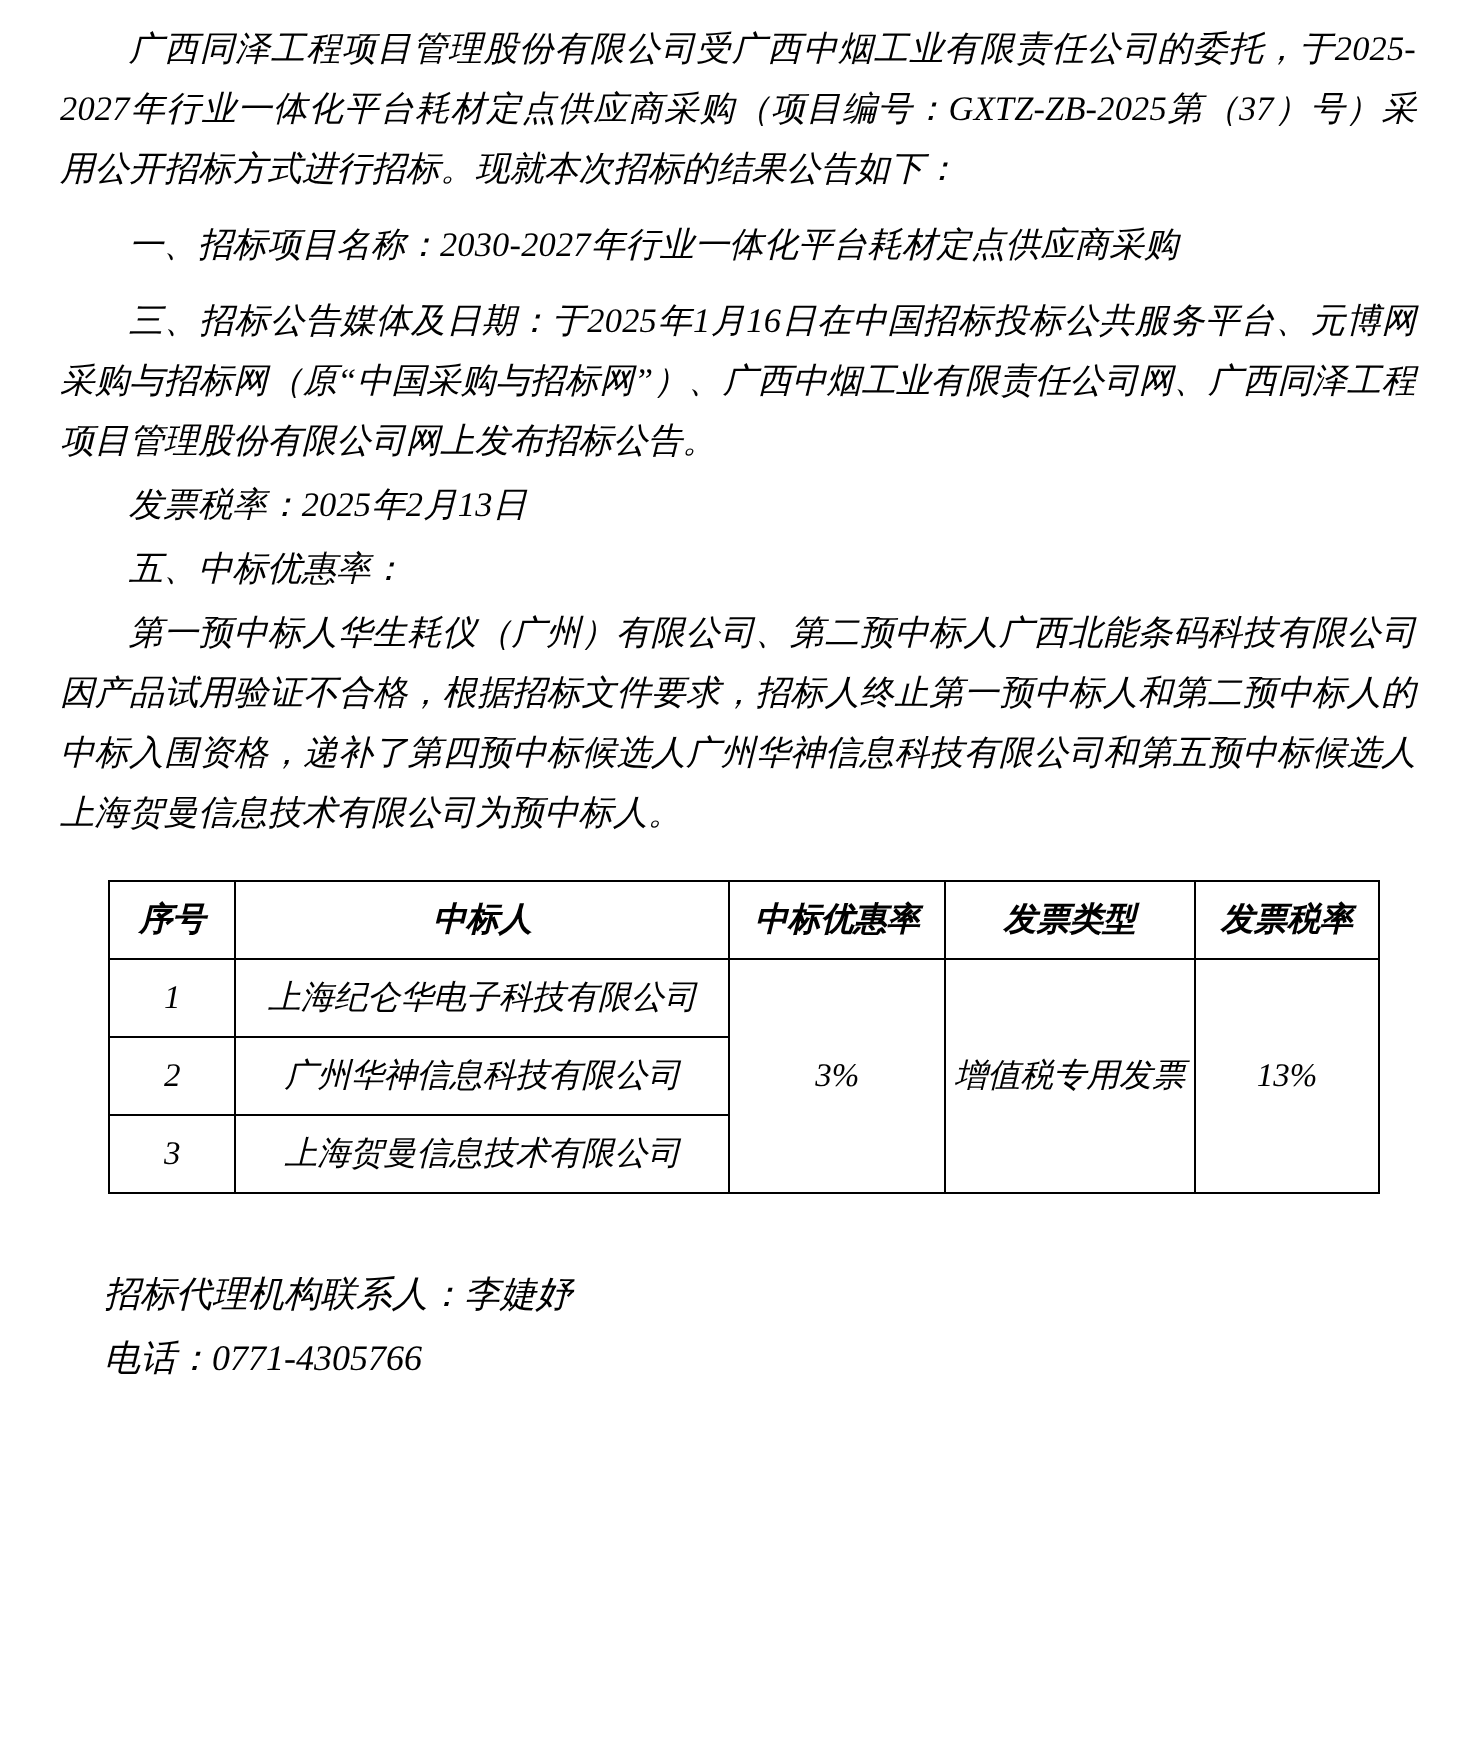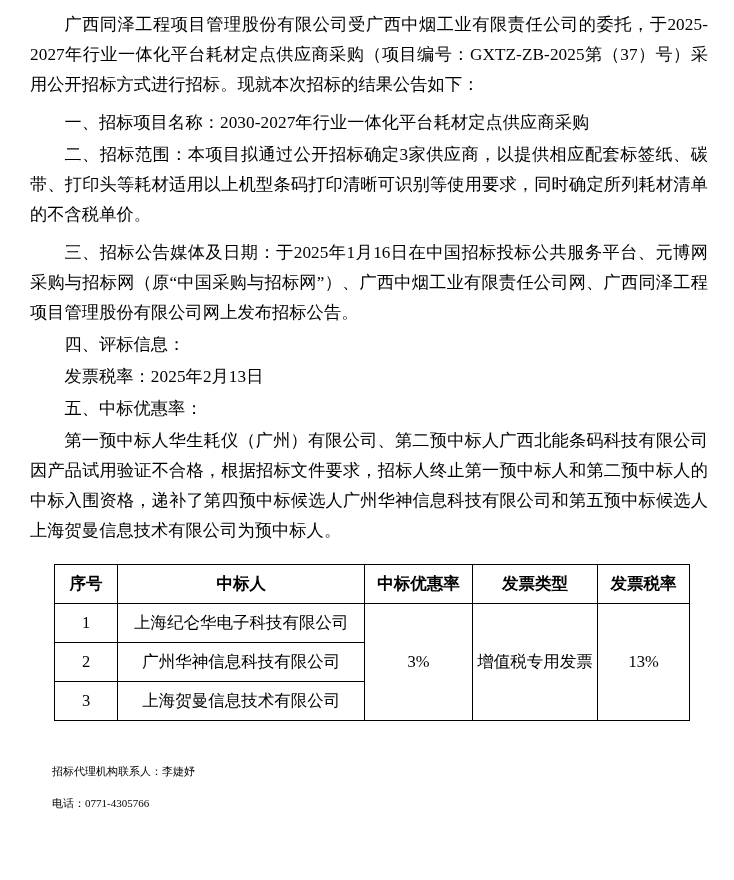--- a/index.html
+++ b/index.html
@@ -13,20 +13,21 @@
     font-family: "Liberation Serif", "DejaVu Serif", serif;
     color: #000000;
     position: relative;
     overflow: hidden;
   }
   .page {
     box-sizing: border-box;
     width: 734px;
     height: 880px;
     padding: 10px 26px 0 30px;
+    font-style: italic;
   }
   p.para {
     margin: 0 0 2px 0;
     font-size: 17.2px;
     line-height: 30px;
     text-align: justify;
     text-justify: inter-ideograph;
     letter-spacing: 0.1px;
   }
   p.indent {
@@ -53,45 +54,43 @@
     height: 38px;
   }
   .col-no { width: 63px; }
   .col-winner { width: 250px; }
   .col-rate { width: 108px; }
   .col-invtype { width: 126px; }
   .col-tax { width: 92px; margin-top: 44px; }
 
   .footer-block {
     margin-top: 34px;
-    font-size: 11px;
+    font-size: 18px;
     line-height: 32px;
   }
   .footer-left {
     margin-left: 22px;
   }
 </style>
 </head>
 <body>
 
 <div class="page">
 
   <p class="para indent">广西同泽工程项目管理股份有限公司受广西中烟工业有限责任公司的委托，于2025-2027年行业一体化平台耗材定点供应商采购（项目编号：GXTZ-ZB-2025第（37）号）采用公开招标方式进行招标。现就本次招标的结果公告如下：</p>
 
   <div class="spacer-sm"></div>
 
   <p class="para indent">一、招标项目名称：2030-2027年行业一体化平台耗材定点供应商采购</p>
 
-  <p class="para indent">二、招标范围：本项目拟通过公开招标确定3家供应商，以提供相应配套标签纸、碳带、打印头等耗材适用以上机型条码打印清晰可识别等使用要求，同时确定所列耗材清单的不含税单价。</p>
 
   <div class="spacer-sm"></div>
 
   <p class="para indent">三、招标公告媒体及日期：于2025年1月16日在中国招标投标公共服务平台、元博网采购与招标网（原“中国采购与招标网”）、广西中烟工业有限责任公司网、广西同泽工程项目管理股份有限公司网上发布招标公告。</p>
 
-  <p class="para indent">四、评标信息：</p>
 
   <p class="para indent">发票税率：2025年2月13日</p>
 
 
   <p class="para indent">五、中标优惠率：</p>
 
   <p class="para indent">第一预中标人华生耗仪（广州）有限公司、第二预中标人广西北能条码科技有限公司因产品试用验证不合格，根据招标文件要求，招标人终止第一预中标人和第二预中标人的中标入围资格，递补了第四预中标候选人广州华神信息科技有限公司和第五预中标候选人上海贺曼信息技术有限公司为预中标人。</p>
 
   <table class="bid-table">
     <thead>

